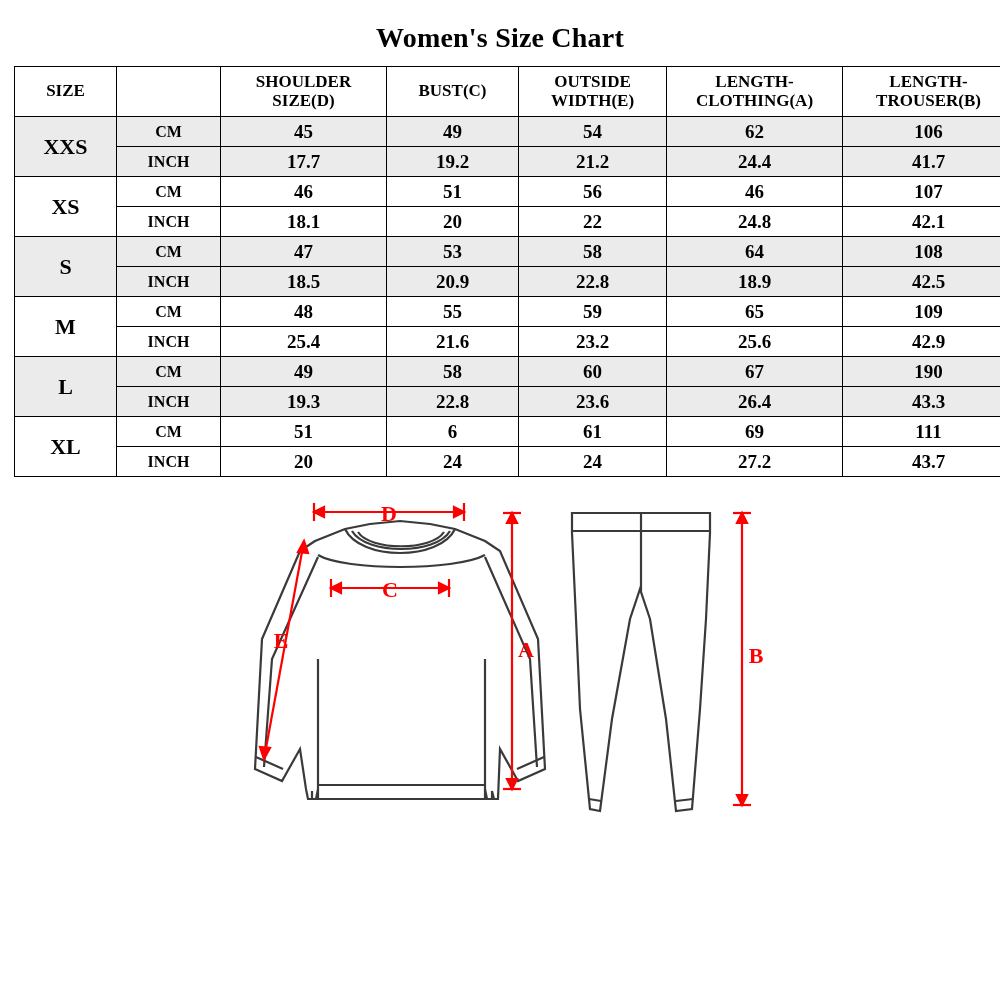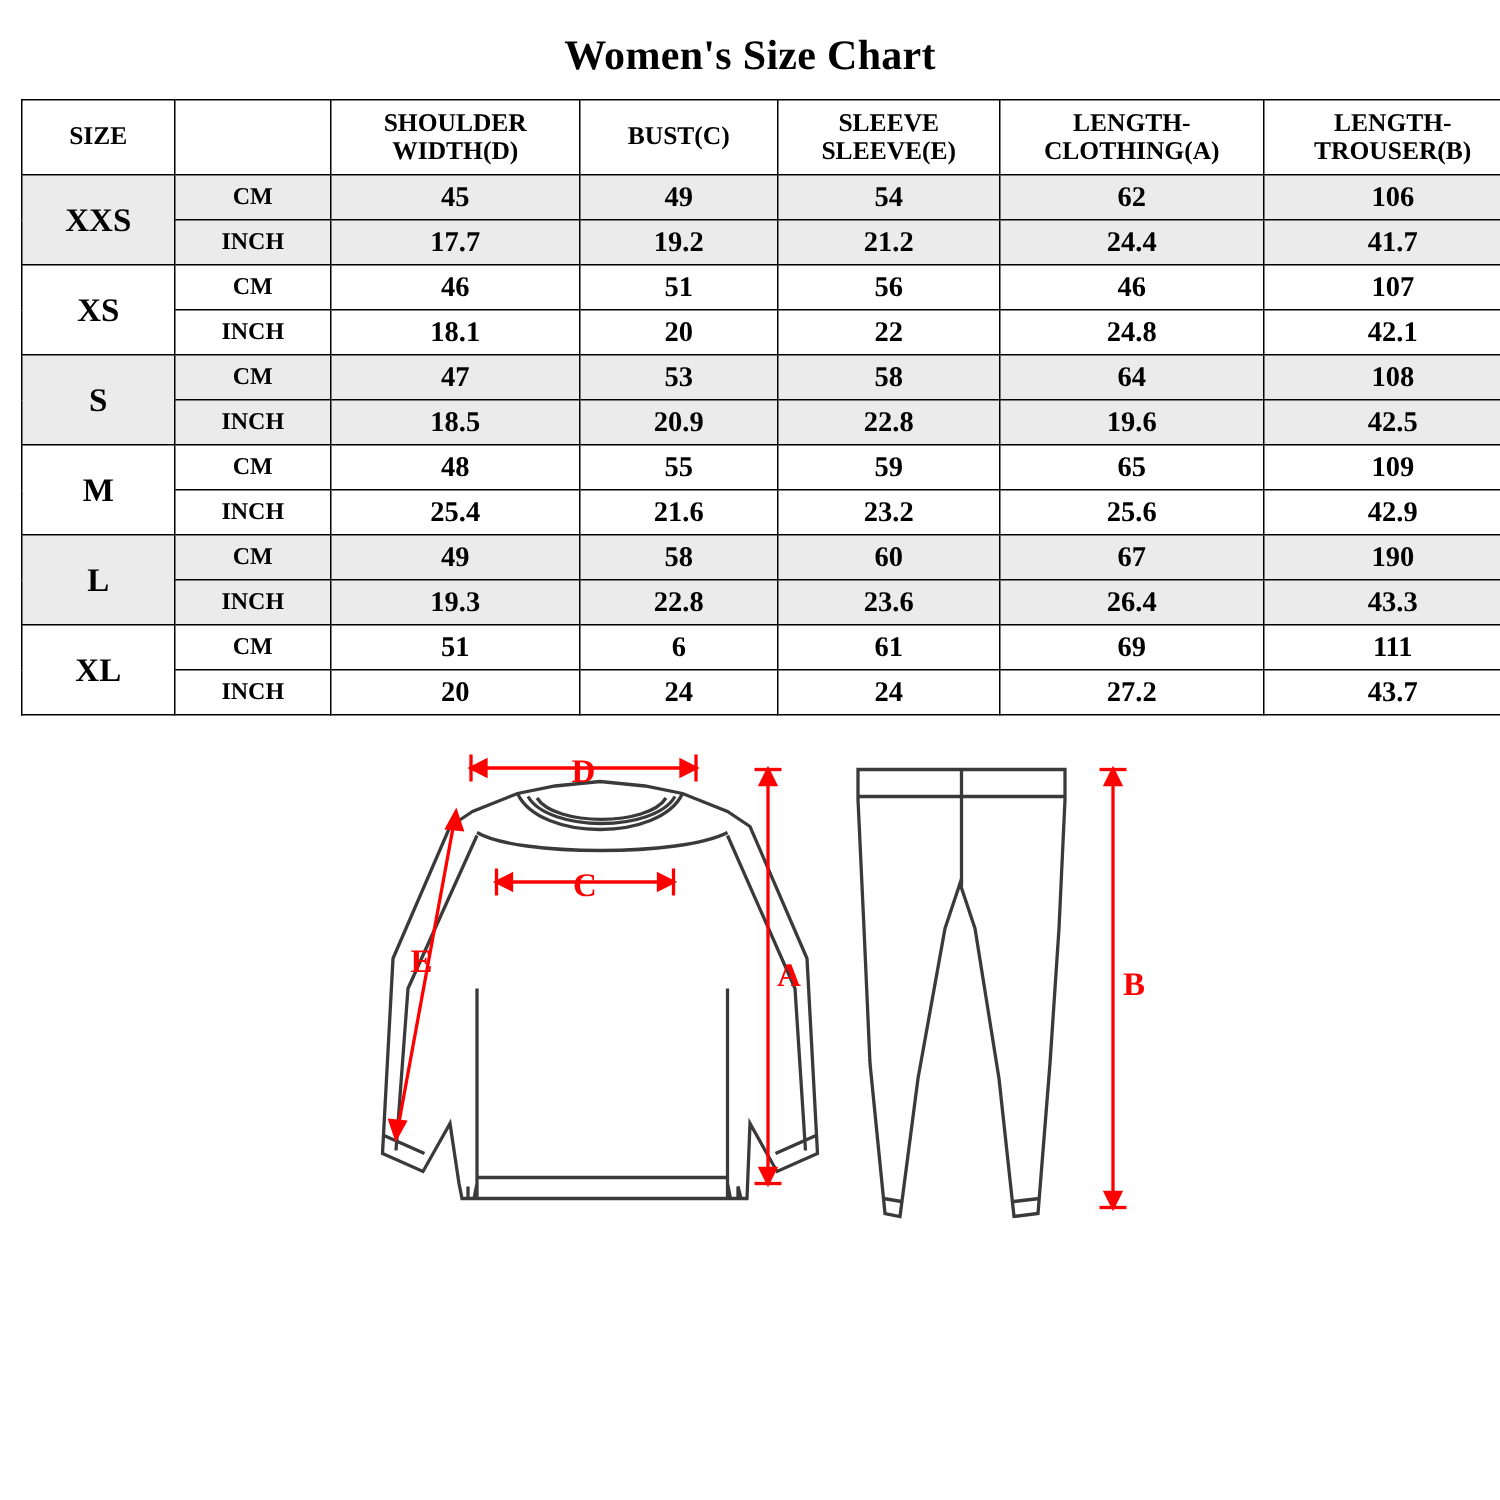--- a/index.html
+++ b/index.html
@@ -97,23 +97,23 @@
         <col class="c-d">
         <col class="c-c">
         <col class="c-e">
         <col class="c-a">
         <col class="c-b">
     </colgroup>
     <thead>
       <tr>
         <th>SIZE</th>
         <th></th>
-        <th>SHOULDER WIDTH(D)</th>
+        <th>SHOULDER SIZE(D)</th>
         <th>BUST(C)</th>
-        <th>SLEEVE SLEEVE(E)</th>
+        <th>OUTSIDE WIDTH(E)</th>
         <th>LENGTH-CLOTHING(A)</th>
         <th>LENGTH-TROUSER(B)</th>
       </tr>
     </thead>
     <tbody>
 
       <tr class="band-shade">
         <td class="size-cell" rowspan="2">XXS</td>
         <td class="unit-cell">CM</td>
         <td class="val-cell">45</td>
@@ -156,21 +156,21 @@
         <td class="val-cell">53</td>
         <td class="val-cell">58</td>
         <td class="val-cell">64</td>
         <td class="val-cell">108</td>
       </tr>
       <tr class="band-shade">
         <td class="unit-cell">INCH</td>
         <td class="val-cell">18.5</td>
         <td class="val-cell">20.9</td>
         <td class="val-cell">22.8</td>
-        <td class="val-cell">19.6</td>
+        <td class="val-cell">18.9</td>
         <td class="val-cell">42.5</td>
       </tr>
 
       <tr class="band-plain">
         <td class="size-cell" rowspan="2">M</td>
         <td class="unit-cell">CM</td>
         <td class="val-cell">48</td>
         <td class="val-cell">55</td>
         <td class="val-cell">59</td>
         <td class="val-cell">65</td>

